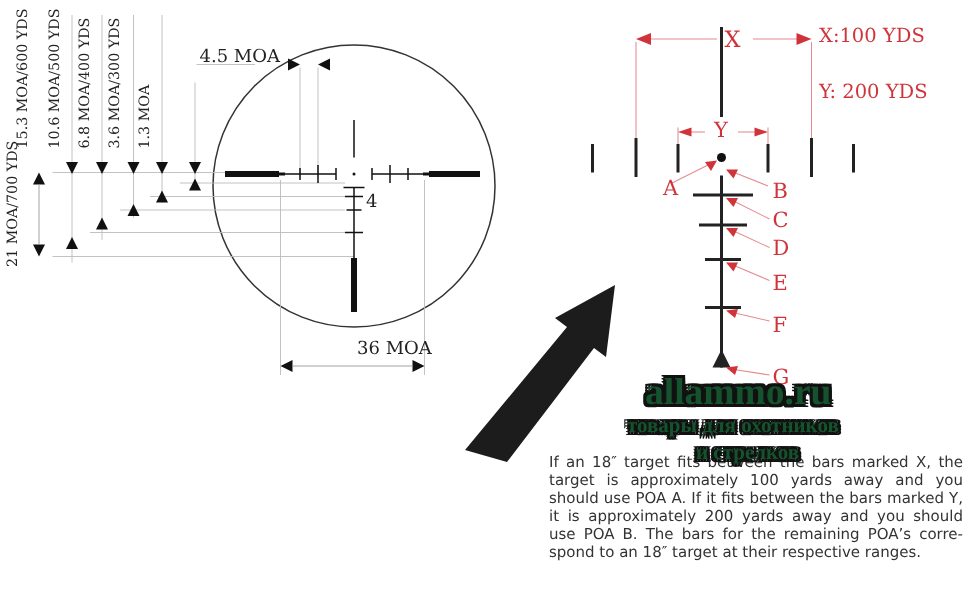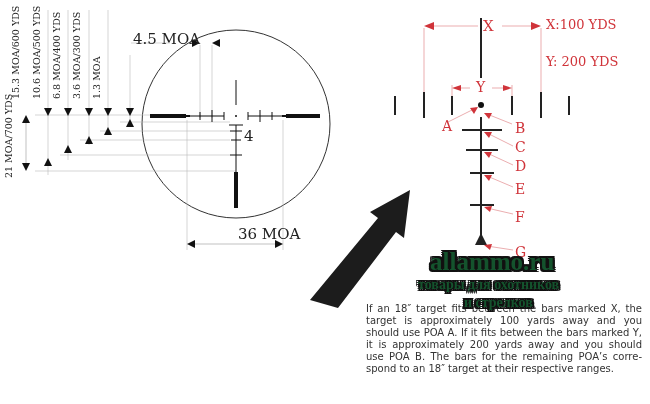--- a/index.html
+++ b/index.html
@@ -1,19 +1,19 @@
 <!DOCTYPE html>
 <html><head>
   <meta charset="utf-8">
   <style>
     html, body { margin: 0; padding: 0; background: #ffffff; }
     body { width: 650px; height: 404px; position: relative; overflow: hidden; font-family: "Liberation Serif", serif; }
     svg { position: absolute; left: 0; top: 0; }
     .vlabel { position: absolute; transform-origin: left top; transform: rotate(-90deg); white-space: nowrap; font-family: "DejaVu Serif", "Liberation Serif", serif; font-size: 9.5px; color: #222; }
-    .serif-label { position: absolute; font-family: "DejaVu Serif", "Liberation Serif", serif; font-size: 15px; color: #222; white-space: nowrap; }
+    .serif-label { position: absolute; font-family: "DejaVu Serif", "Liberation Serif", serif; font-size: 12px; color: #222; white-space: nowrap; }
     .red-label { position: absolute; font-family: "DejaVu Serif", "Liberation Serif", serif; color: #d0343a; white-space: nowrap; }
     .poa-table { position: absolute; left: 28px; top: 306px; border-collapse: collapse; font-family: "Liberation Sans", sans-serif; font-size: 12px; color: #222; }
     .poa-table td { border: 1px solid #c8c8c8; padding: 1px 4px; height: 17px; }
     .poa-table td.head { font-weight: bold; width: 76px; }
     .poa-table tr.r1 td.cell { font-weight: bold; }
     .poa-table td.cell { width: 27px; }
     .poa-table tr.r2 td.head { border-bottom: 2px solid #bbb; }
     .poa-table tr.r2 td.cell { border-bottom: 2px solid #bbb; }
     .desc { position: absolute; left: 366px; top: 303px; width: 276px; font-family: "DejaVu Sans", "Liberation Sans", sans-serif; font-size: 10px; line-height: 12px; color: #333; text-align: justify; }
     .wm { position: absolute; font-family: Liberation Serif, serif; font-weight: bold; color: #14532d; white-space: nowrap;

